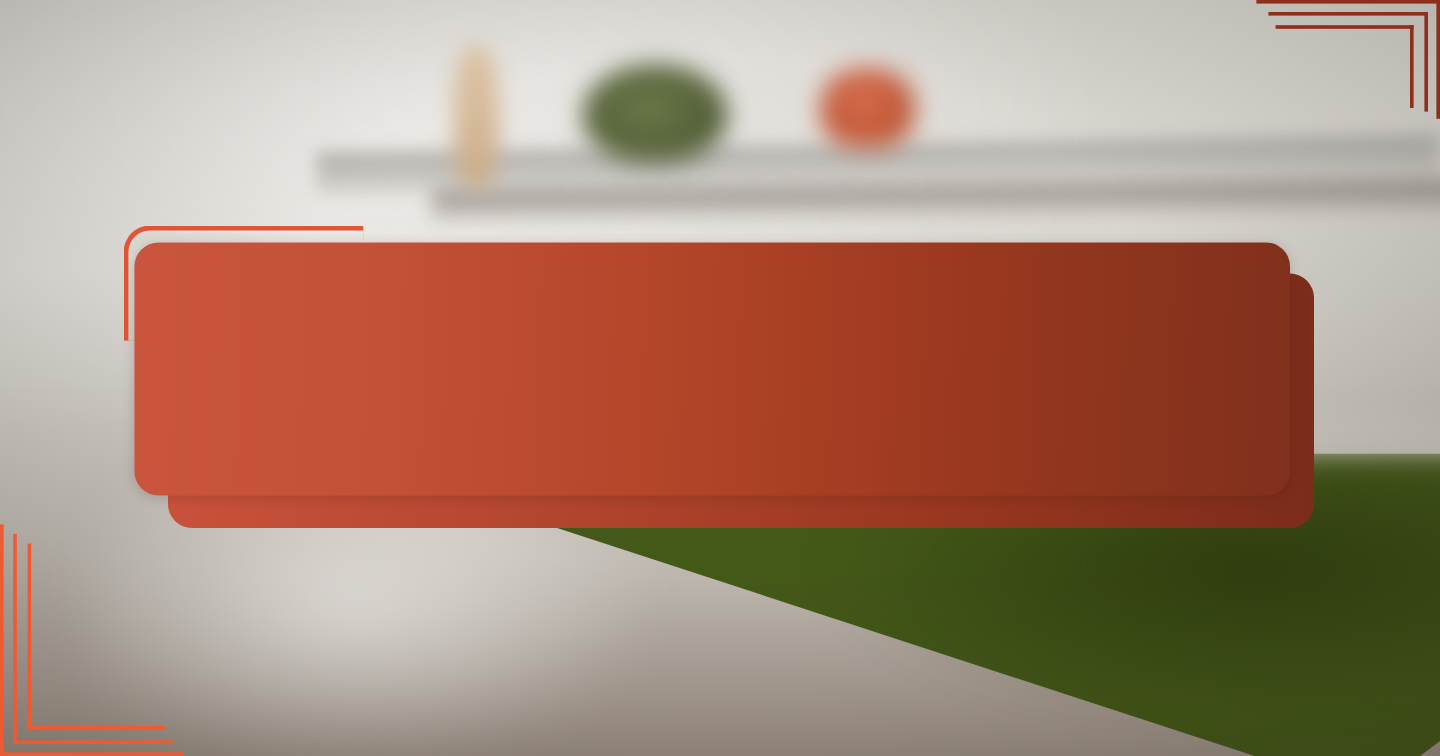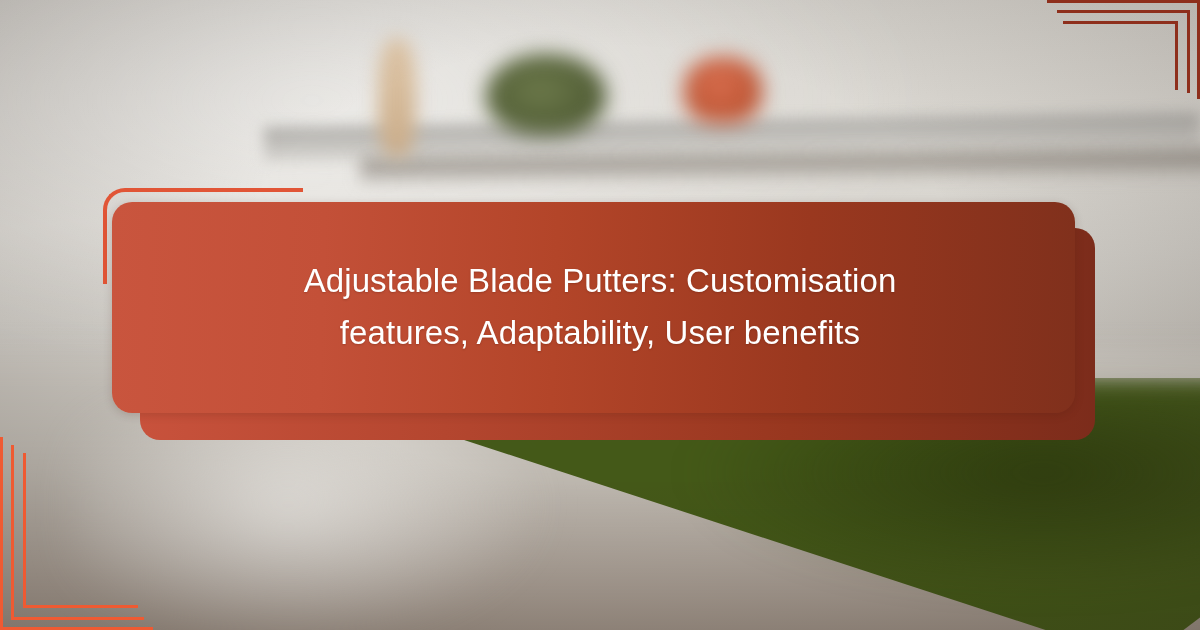--- a/index.html
+++ b/index.html
@@ -256,17 +256,15 @@
   <div class="corner corner-bl">
     <div class="bl-l bl-l-1"></div>
     <div class="bl-l bl-l-2"></div>
     <div class="bl-l bl-l-3"></div>
   </div>
 
   <div class="card-wrap">
     <div class="card-outline"></div>
     <div class="card-shadow-panel"></div>
     <div class="card-main"></div>
-    <div class="card-title">Adjustable Blade Putters: Customisation
-features, Adaptability, User benefits</div>
   </div>
 
 </div>
 
 </body></html>

